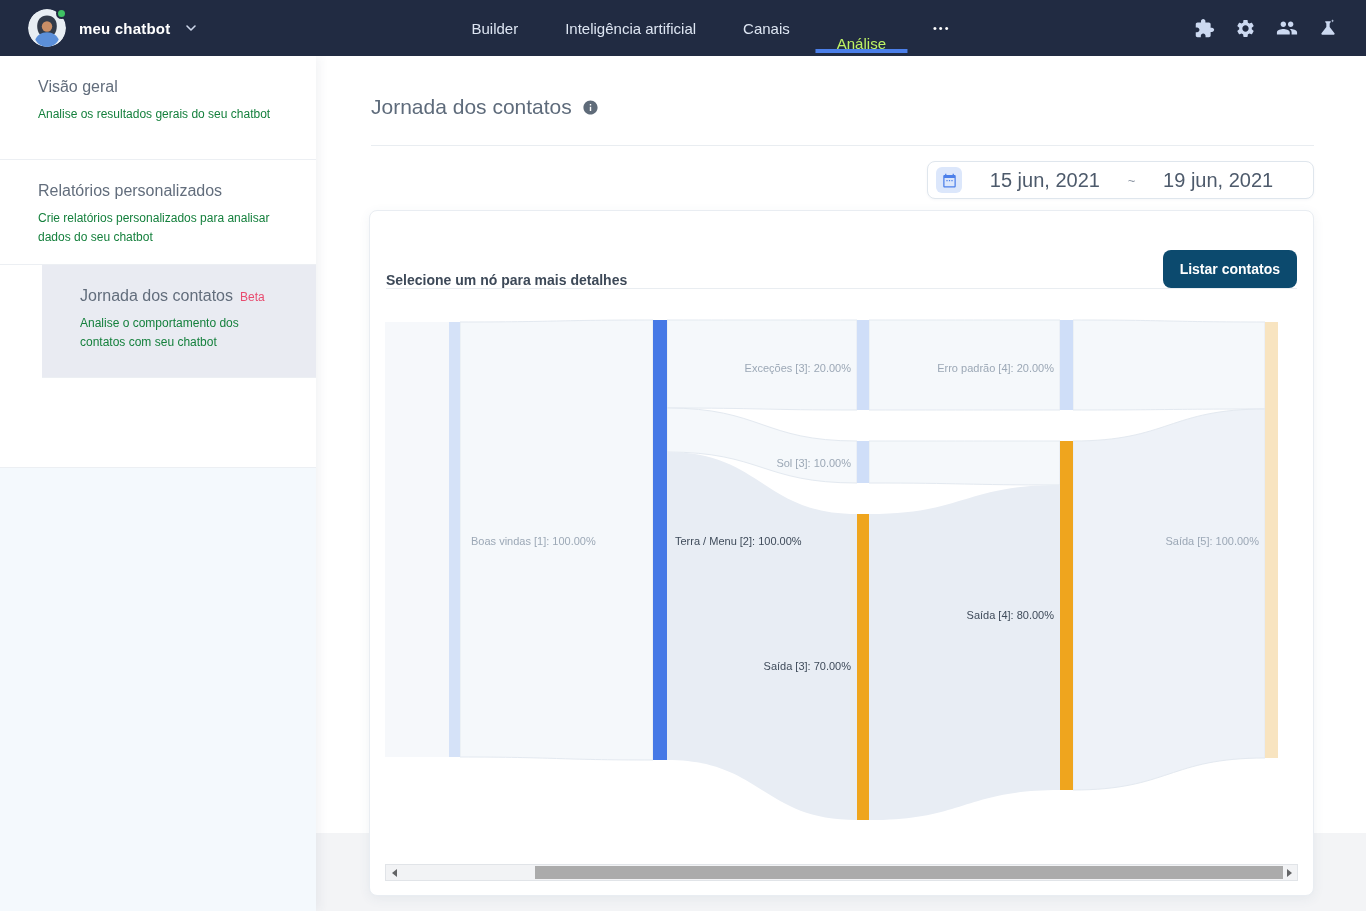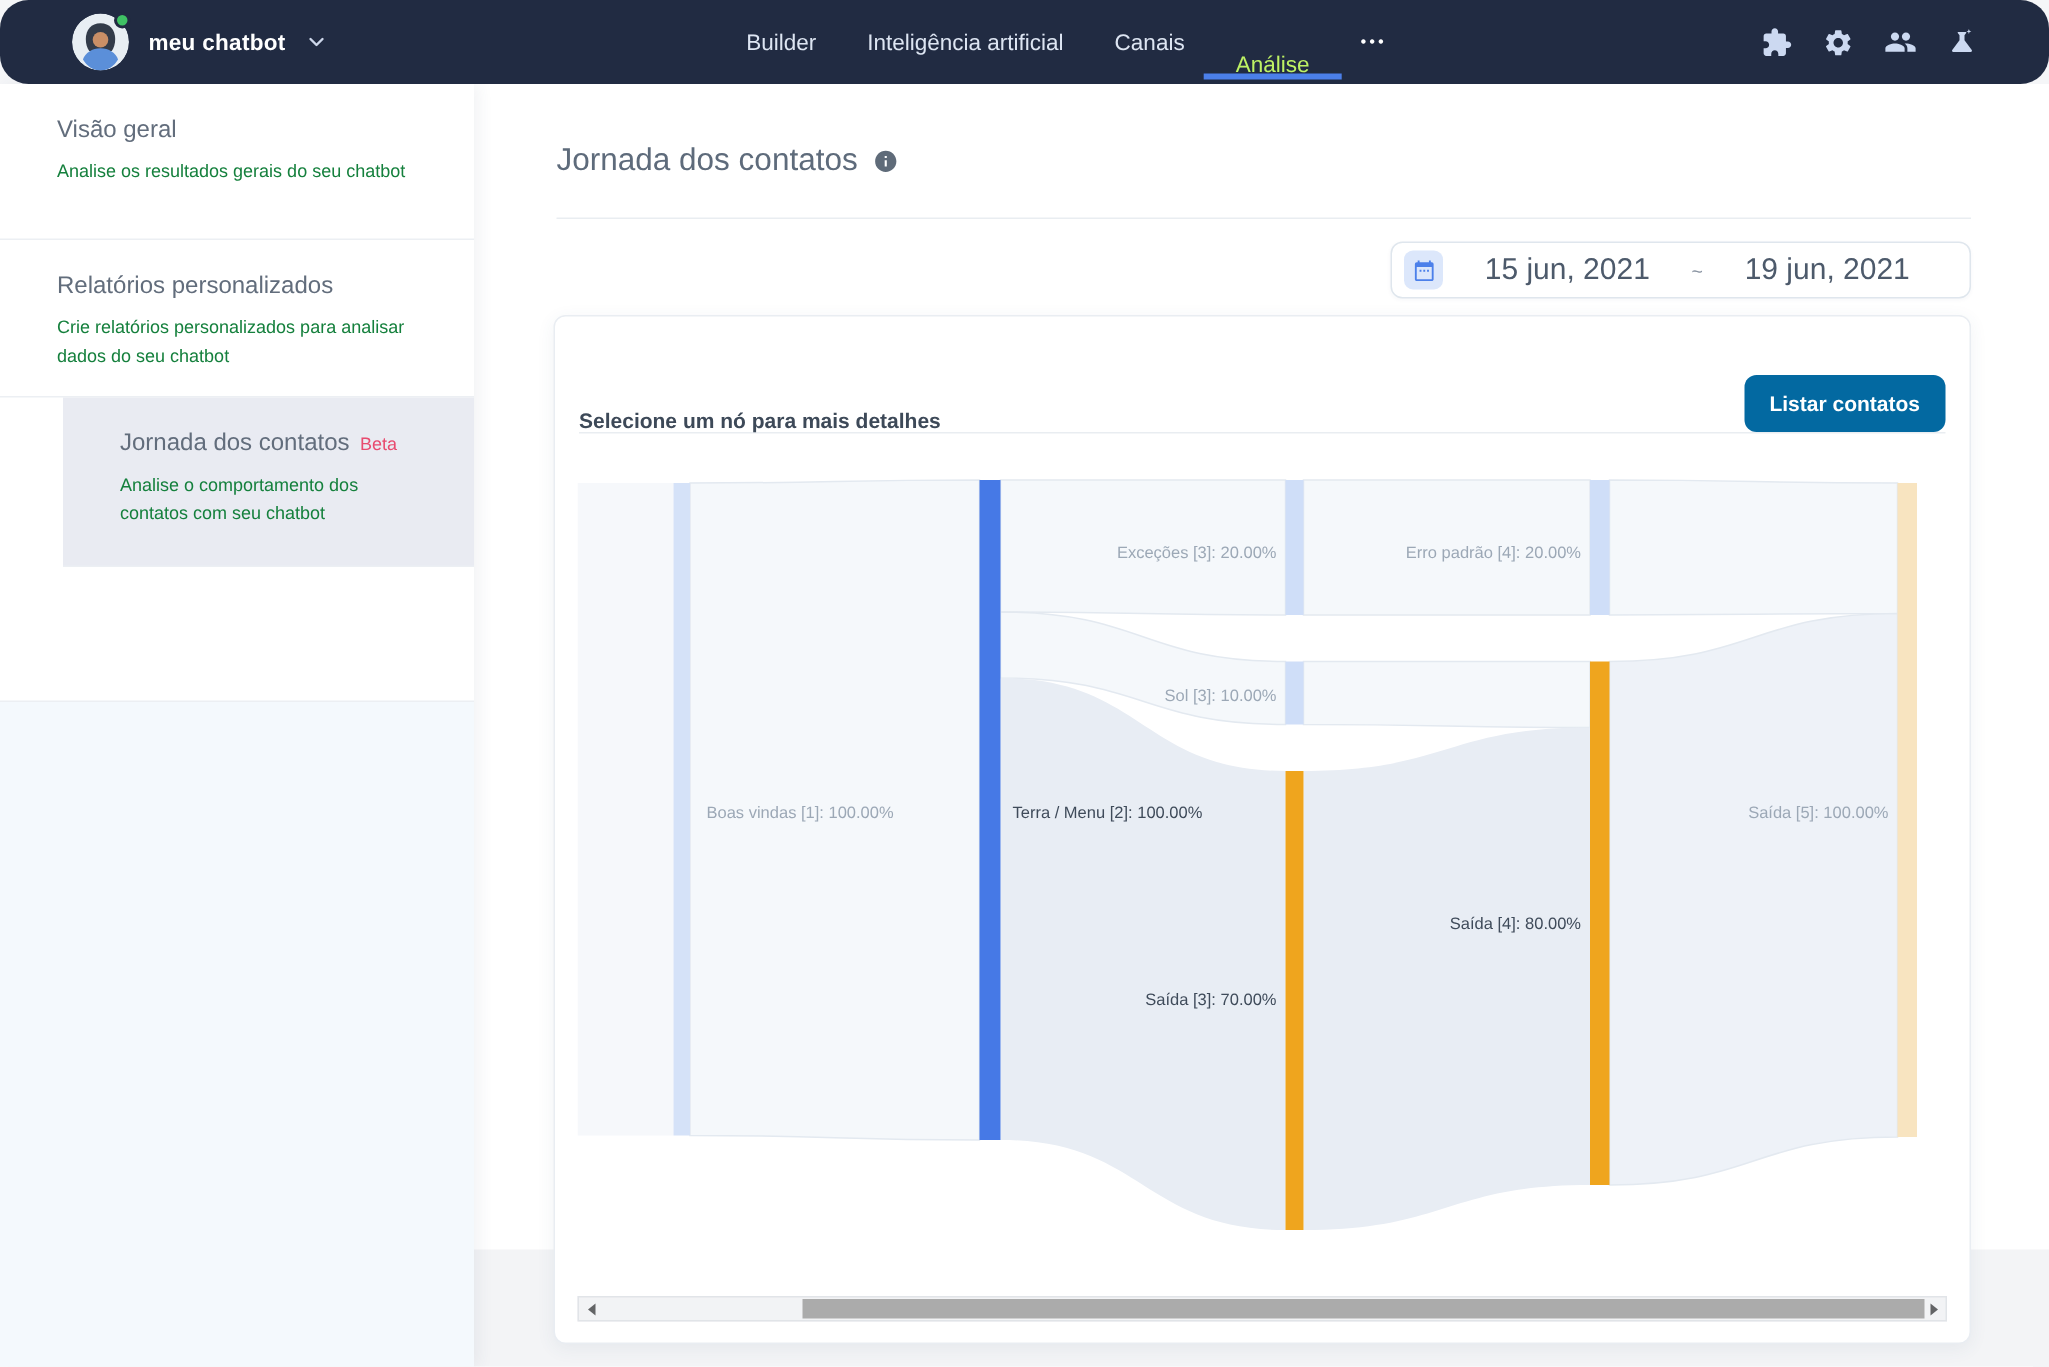--- a/index.html
+++ b/index.html
@@ -1,31 +1,31 @@
 <!DOCTYPE html>
 <html><head>
 <meta charset="utf-8">
 <style>
   * { box-sizing: border-box; margin: 0; padding: 0; }
   html,body { width:1366px; height:911px; overflow:hidden;
     font-family:"Liberation Sans", sans-serif; background:#f5f6f8; }
 
   
   .topbar { height:56px; background:#212b42; display:flex; align-items:center;
-    padding:0 48px; position:relative; z-index:10;border-radius:19px; }
+    padding:0 28px; position:relative; z-index:10; }
   .bot-selector { display:flex; align-items:center; gap:13px; cursor:pointer; }
   .avatar-wrap { position:relative; width:38px; height:38px; }
   .avatar { width:38px; height:38px; border-radius:50%; overflow:hidden; display:block; }
   .status-dot { position:absolute; top:-1px; right:-1px; width:11px; height:11px;
     border-radius:50%; background:#3fc264; border:2px solid #212b42; }
   .bot-name { color:#ffffff; font-size:15px; font-weight:bold; letter-spacing:.2px; }
   .chev { margin-left:2px; }
 
   .topnav { position:absolute; left:50%; transform:translateX(calc(-50% + 28px));
-    height:50px; display:flex; align-items:stretch; gap:34px; }
+    height:50px; display:flex; align-items:stretch; gap:47px; }
   .nav-item { display:flex; align-items:center; color:#dde5f2; font-size:15px;
     position:relative; cursor:pointer; white-space:nowrap; }
   .nav-item.active { color:#bef264;margin-top:30px; }
   .nav-item.active::after { content:""; position:absolute; left:-21px; right:-21px;
     bottom:0; height:4px; background:#4b7fe9; }
   .nav-more { font-size:11px; letter-spacing:2px; color:#ffffff; }
 
   .top-icons { margin-left:auto; display:flex; align-items:center; gap:20px; color:#ccd9f1; }
   .top-icons svg { display:block; cursor:pointer; }
 
@@ -63,21 +63,21 @@
   .cal-chip { width:26px; height:26px; border-radius:6px; background:#dce7fb;
     color:#4c80ea; display:flex; align-items:center; justify-content:center; }
   .date-val { flex:1; text-align:center; font-size:20px; color:#4d5a6b; }
   .tilde { color:#8a94a2; font-size:13px; }
 
   .card { margin:11px 0 0 53px; width:945px; background:#ffffff;
     border:1px solid #e9edf2; border-radius:8px; position:relative; z-index:2;
     box-shadow:0 3px 12px rgba(60,80,120,.07); }
   .card-head { height:77px; display:flex; align-items:flex-end; padding:0 16px; }
   .card-hint { font-size:14px; font-weight:bold; color:#3d4958; }
-  .btn-primary { margin-left:auto; background:#0369a1; color:#ffffff; font-weight:bold;
+  .btn-primary { margin-left:auto; background:#0c4a6e; color:#ffffff; font-weight:bold;
     font-size:14px; font-family:"Liberation Sans", sans-serif; padding:11px 17px;
     border:none; border-radius:8px; cursor:pointer; }
   .card-divider { height:1px; background:#e9edf1; margin:0 16px; }
 
   .chart-wrap { margin:29px 15px 0 15px; }
   .chart-wrap svg { display:block; }
   .sk-label { font-size:11px; fill:#9ca8b6; }
   .sk-label.dark { fill:#3f4b5a; }
   .flow-light { fill:#f5f8fb; stroke:#e3e9f0; stroke-width:1; }
   .flow-dark  { fill:#e8edf4; }

